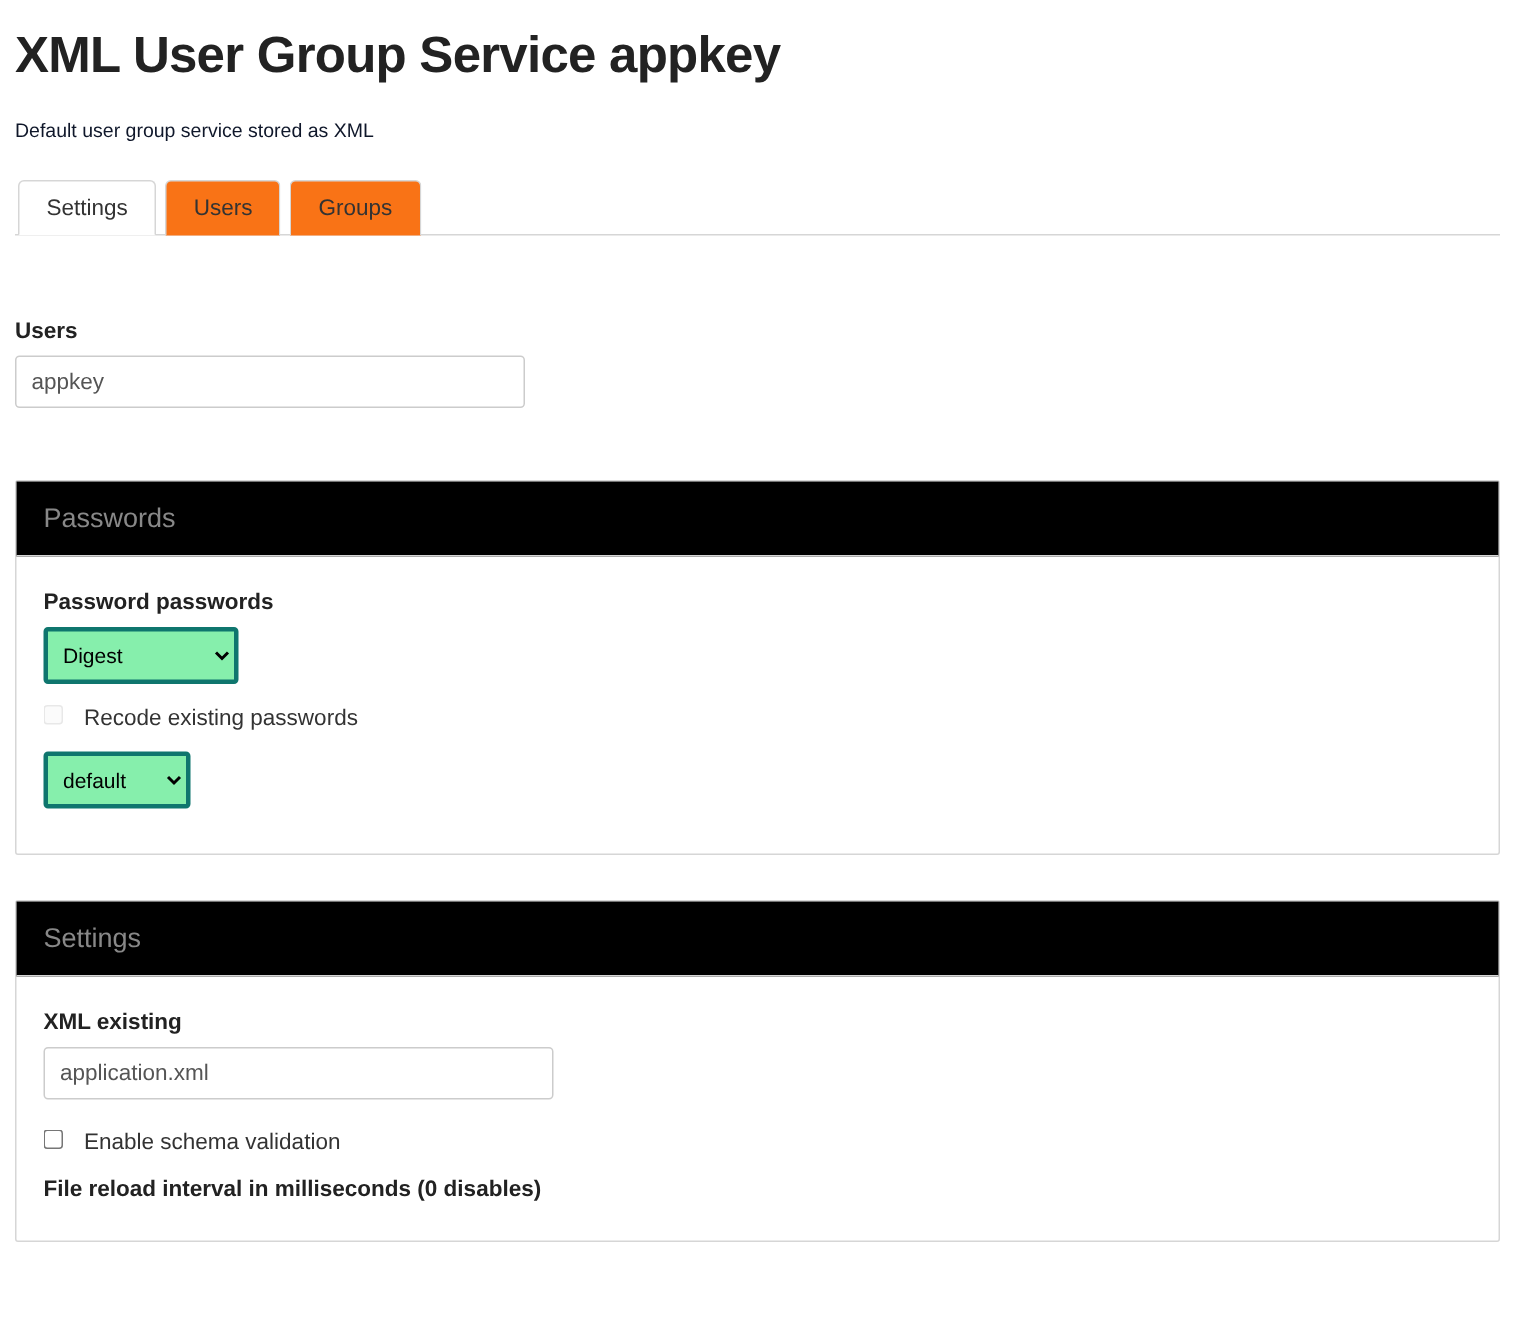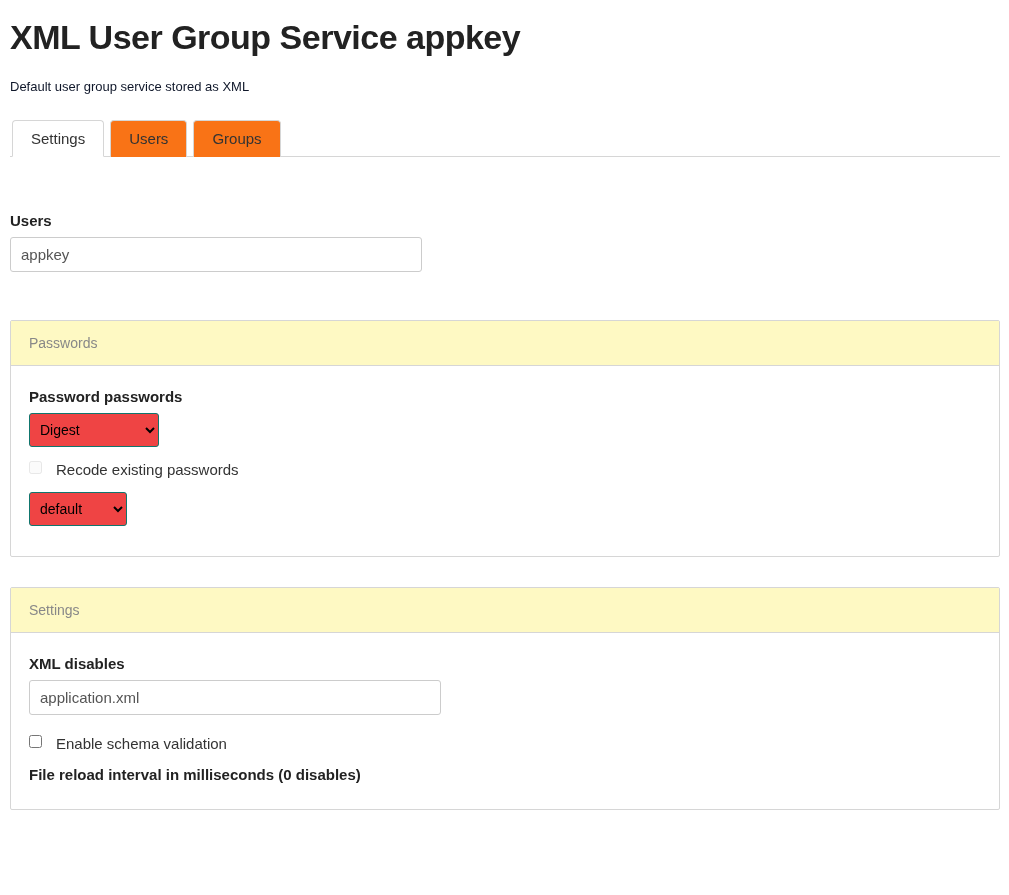--- a/index.html
+++ b/index.html
@@ -45,50 +45,50 @@
     background: #fff;
     border-bottom: 1px solid #fff;
   }
   .field-label {
     font-weight: 700;
     margin-bottom: 8px;
     display: block;
     font-size: 15px;
   }
   .text-input {
-    width: 412px;
+    width: 340px;
     padding: 8px 10px;
     font-size: 15px;
     border: 1px solid #ccc;
     border-radius: 3px;
     color: #555;
     margin-bottom: 18px;
   }
   .panel {
     border: 1px solid #d6d6d6;
     border-radius: 2px;
     margin-top: 30px;
   }
   .panel-header {
-    background: #fef9c3;
+    background: #000000;
     border-bottom: 1px solid #d6d6d6;
     padding: 14px 18px;
-    font-size: 14px;
+    font-size: 18px;
     color: #888;
     font-weight: 300;
   }
   .panel-body {
     padding: 22px 18px 18px 18px;
   }
   select {
     padding: 7px 6px;
     font-size: 14px;
-    border: 1px solid #0f766e;
+    border: 3px solid #0f766e;
     border-radius: 3px;
-    background: #ef4444;
+    background: #86efac;
     margin-bottom: 12px;
     min-width: 130px;
   }
   .select-sm { min-width: 98px; }
   .checkbox-row {
     display: flex;
     align-items: flex-start;
     gap: 14px;
     margin-bottom: 14px;
     margin-top: 2px;
@@ -143,21 +143,21 @@
       </div>
       <select class="select-sm">
         <option>default</option>
       </select>
     </div>
   </div>
 
   <div class="panel">
     <div class="panel-header">Settings</div>
     <div class="panel-body">
-      <label class="field-label">XML disables</label>
+      <label class="field-label">XML existing</label>
       <input type="text" class="text-input" value="application.xml" style="">
       <div class="checkbox-row">
         <input type="checkbox" style="">
         <span class="checkbox-label">Enable schema validation</span>
       </div>
       <label class="field-label">File reload interval in milliseconds (0 disables)</label>
     </div>
   </div>
 
 </div>

